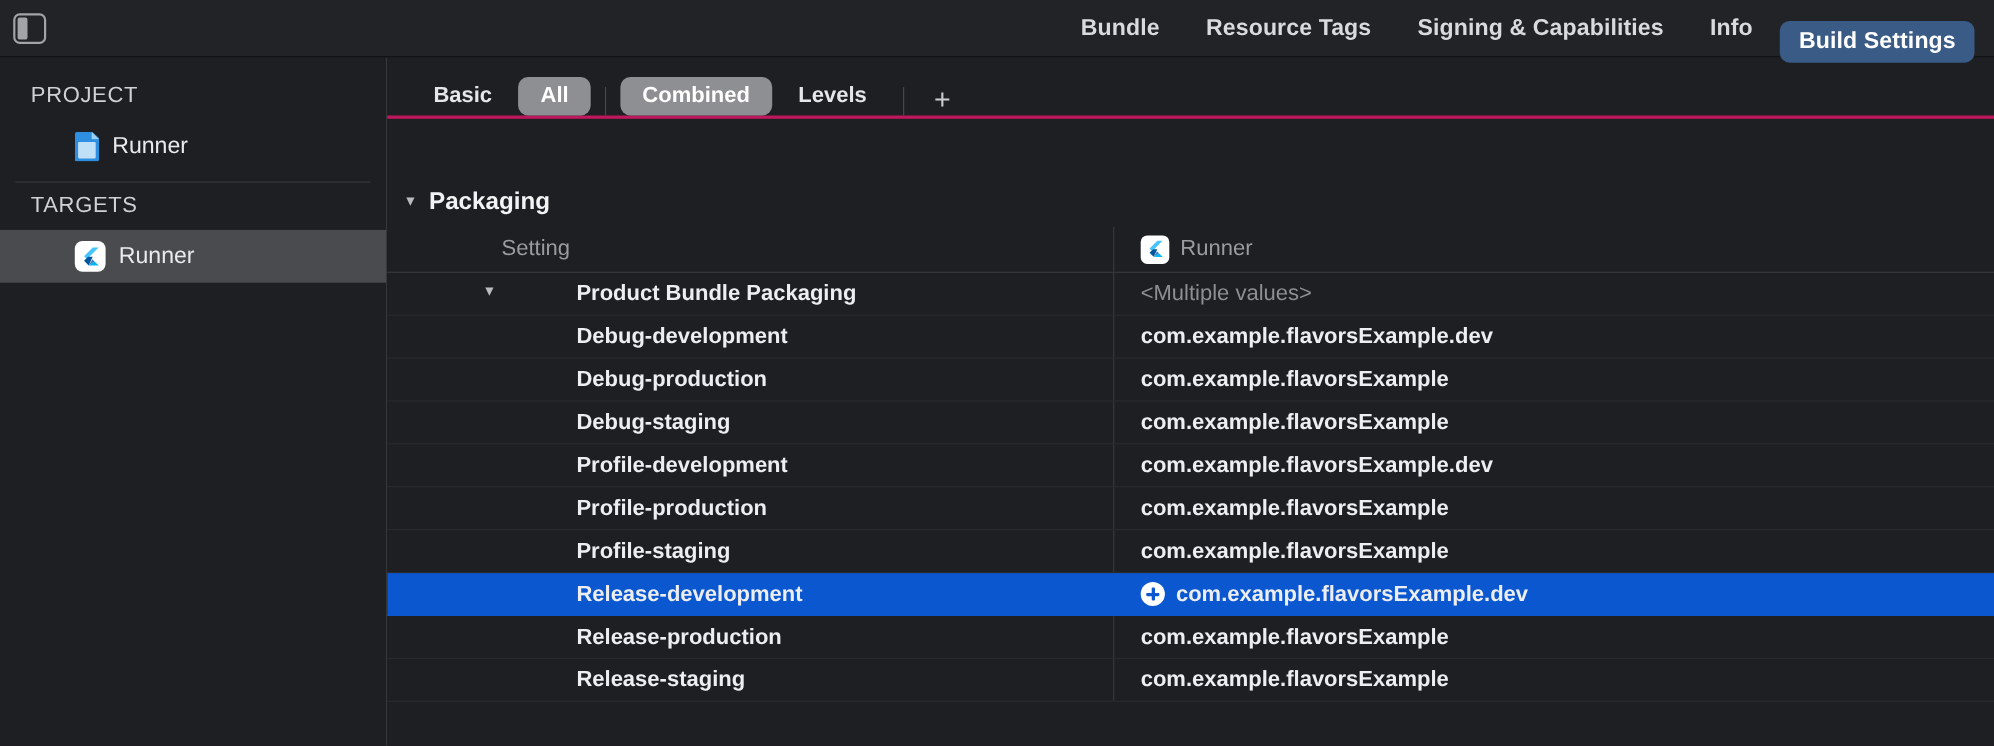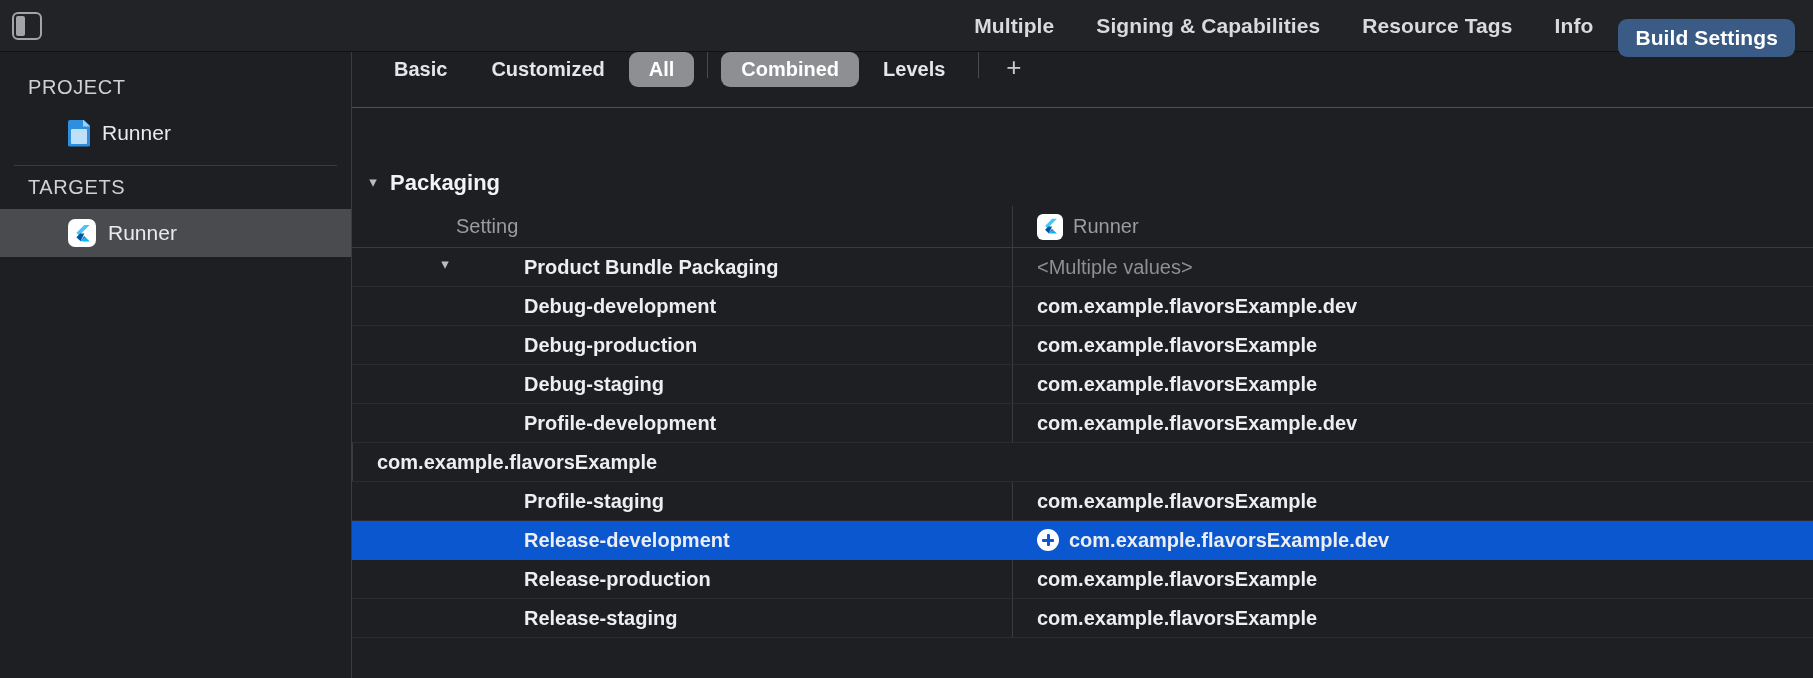--- a/index.html
+++ b/index.html
@@ -171,24 +171,24 @@
     min-width: 0;
     display: flex;
     flex-direction: column;
     background: #1e1f22;
   }
 
   .filterbar {
     height: 56px;
     flex: 0 0 56px;
     display: flex;
-    align-items: flex-start;
+    align-items: flex-end;
     padding-left: 22px;
     gap: 4px;
-    border-bottom: 1px solid #be185d;
+    border-bottom: 3px solid #be185d;
   }
   .fitem {
     font-size: 20px;
     font-weight: 700;
     color: #e4e6ea;
     padding: 6px 20px;
     border-radius: 9px;
     cursor: pointer;
     white-space: nowrap;
   }
@@ -334,23 +334,23 @@
 </head>
 <body>
 
 <div id="app">
 
   <div class="topbar">
     <div class="sidebar-toggle">
       <div class="pane-fill"></div>
     </div>
     <div class="topbar-tabs" id="topbar-tabs">
-        <div class="tab">Multiple</div>
+        <div class="tab">Bundle</div>
+        <div class="tab">Resource Tags</div>
         <div class="tab">Signing &amp; Capabilities</div>
-        <div class="tab">Resource Tags</div>
         <div class="tab">Info</div>
         <div class="tab selected">Build Settings</div>
       </div>
   </div>
 
   <div class="body">
 
     <div class="sidebar" id="sidebar">
         <div class="group-label">PROJECT</div>
         <div class="sb-row">
@@ -373,21 +373,20 @@
             </svg>
           </span>
           <span class="sb-row-label">Runner</span>
         </div>
       </div>
 
     <div class="main">
 
       <div class="filterbar" id="filterbar">
           <div class="fitem">Basic</div>
-          <div class="fitem">Customized</div>
           <div class="fitem active">All</div>
           <div class="fsep"></div>
           <div class="fitem active">Combined</div>
           <div class="fitem">Levels</div>
           <div class="fsep"></div>
           <div class="plus-btn">+</div>
         </div>
 
       <div class="table-wrap">
         <div class="spacer-top"></div>
@@ -451,20 +450,23 @@
             </div>
             <div class="row">
               <div class="cell-setting">
                 <span class="setting-text indent-2">Profile-development</span>
               </div>
               <div class="cell-value">
                 <span class="value-text">com.example.flavorsExample.dev</span>
               </div>
             </div>
             <div class="row">
+              <div class="cell-setting">
+                <span class="setting-text indent-2">Profile-production</span>
+              </div>
               <div class="cell-value">
                 <span class="value-text">com.example.flavorsExample</span>
               </div>
             </div>
             <div class="row">
               <div class="cell-setting">
                 <span class="setting-text indent-2">Profile-staging</span>
               </div>
               <div class="cell-value">
                 <span class="value-text">com.example.flavorsExample</span>

